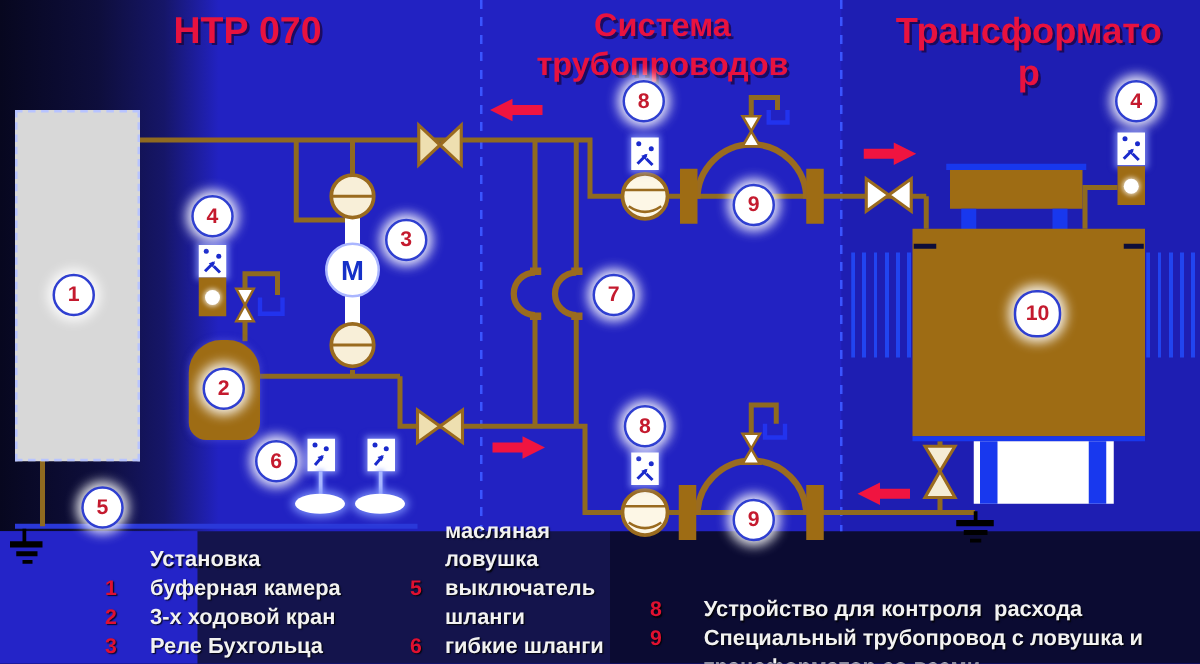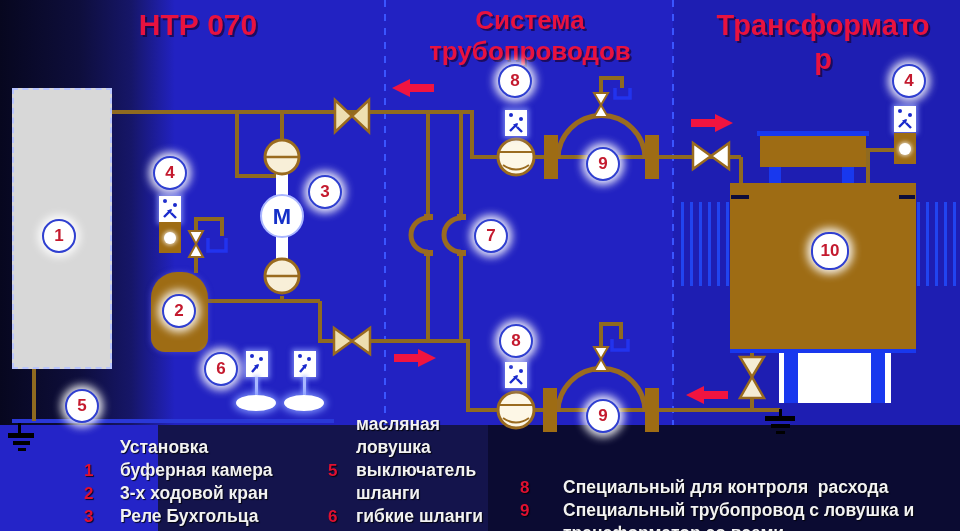--- a/index.html
+++ b/index.html
@@ -333,21 +333,21 @@
         <span class="ltxt">шланги</span>
       </div>
       <div class="lrow">
         <span class="lnum" style="width: 28px;">6</span>
         <span class="ltxt">гибкие шланги</span>
       </div>
     </div>
     <div class="lcol" style="left: 520px; top: 475px;">
       <div class="lrow">
         <span class="lnum" style="width: 43px;">8</span>
-        <span class="ltxt">Специальный для контроля  расхода</span>
+        <span class="ltxt">Устройство для контроля  расхода</span>
       </div>
       <div class="lrow">
         <span class="lnum" style="width: 43px;">9</span>
         <span class="ltxt">Специальный трубопровод с ловушка и</span>
       </div>
       <div class="lrow">
         <span class="lnum" style="width: 43px;"></span>
         <span class="ltxt">трансформатор со всеми …</span>
       </div>
     </div>

